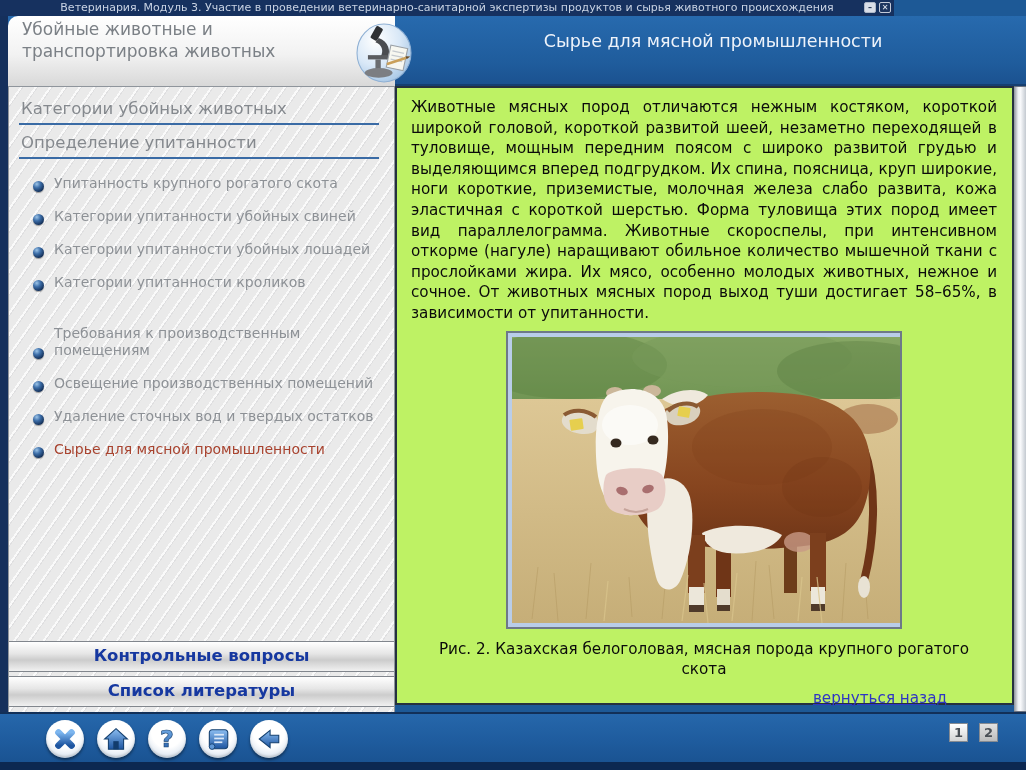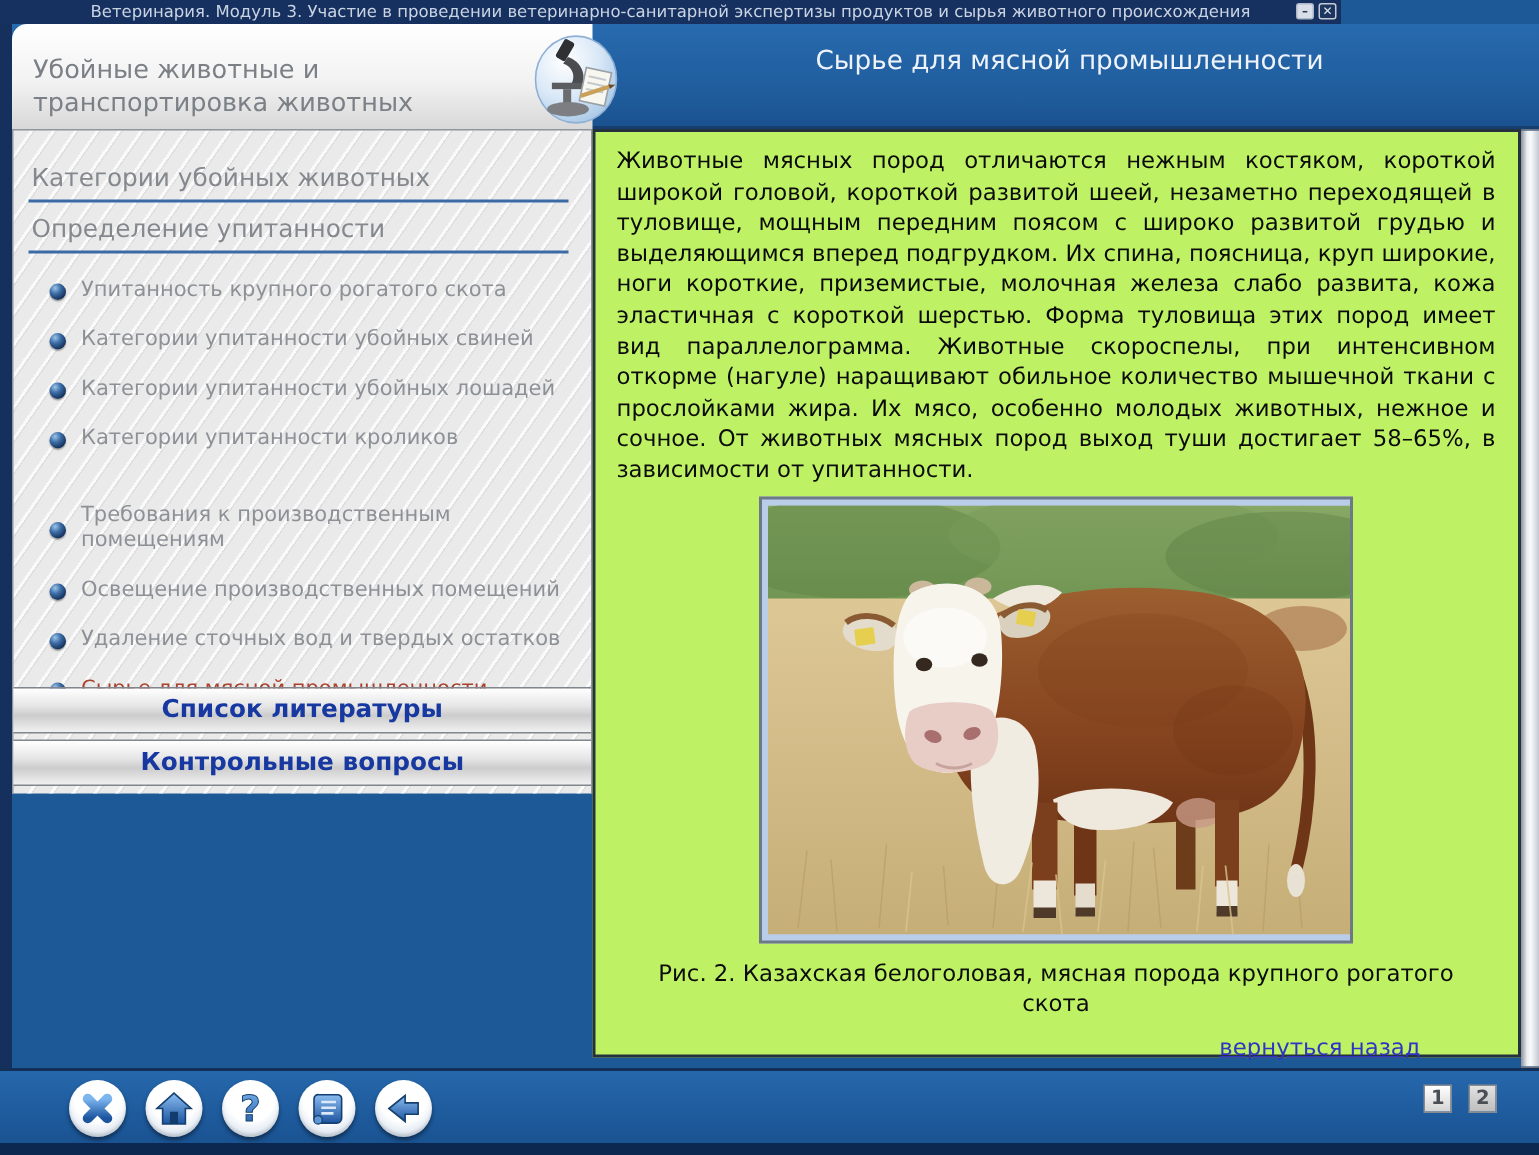--- a/index.html
+++ b/index.html
@@ -22,45 +22,45 @@
   .win-btn.cls{background:#1d355f;color:#e3e9f2;border:1px solid #c3cad8;}
   
   .header-band{position:absolute;left:0;top:16px;width:1026px;height:70px;
     background:linear-gradient(180deg,#276aae 0%,#1f5c9c 70%,#1b5290 100%);
     border-bottom:2px solid #163f70;box-sizing:border-box;}
   .header-left{
     position:absolute;left:8px;top:0;width:387px;height:70px;box-sizing:border-box;
     background:linear-gradient(180deg,#ffffff 0%,#f2f2f2 55%,#d8d8d8 100%);
     border-top-left-radius:10px;
     color:#7b8086;font-size:17px;line-height:22px;
-    padding:20px 64px 0 14px;
+    padding:2px 64px 0 14px;
   }
   .header-right-title{
     position:absolute;left:420px;right:20px;top:15px;text-align:center;
     color:#eef3fa;font-size:17.5px;
   }
   .microscope-wrap{position:absolute;left:356px;top:7px;width:56px;height:60px;}
   
   .left-edge{position:absolute;left:0;top:16px;width:8px;height:696px;background:#15305c;}
   
   .sidebar{
-    position:absolute;left:8px;top:86px;width:387px;height:443px;box-sizing:border-box;
+    position:absolute;left:8px;top:86px;width:387px;height:626px;box-sizing:border-box;
     background-color:#eaeaea;
     background-image:repeating-linear-gradient(125deg,
       rgba(255,255,255,0) 0 9px, rgba(255,255,255,.75) 9px 11px, rgba(210,210,213,.45) 11px 12px);
     border:1px solid #8f959c;border-bottom:none;
-    padding-top:16px;
+    padding-top:6px;
   }
   .side-header{
     font-size:16.5px;color:#85898e;margin:8px 15px 0 10px;
     padding:0 0 5px 2px;border-bottom:2px solid #3a6ba5;cursor:default;
   }
   .side-header:first-child{margin-top:6px;}
   .side-item{
-    display:flex;align-items:center;gap:10px;
+    display:flex;align-items:flex-end;gap:10px;
     margin:16px 10px 0 24px;font-size:14px;line-height:17px;color:#8d9196;cursor:pointer;
   }
   .side-item .bullet{
     flex:none;width:11px;height:11px;border-radius:50%;margin-top:2px;
     background:radial-gradient(circle at 34% 28%, #9cc4e8 0%, #3d6ea8 35%, #132f58 75%, #0a1d3a 100%);
     box-shadow:0 1px 1px rgba(0,0,0,.35);
   }
   .side-item.active{color:#a8432f;}
   .side-buttons{position:absolute;left:0;right:0;bottom:5px;}
   .side-btn{
@@ -200,22 +200,22 @@
   <div class="side-item">
     <span class="bullet"></span>
     <span>Удаление сточных вод и твердых остатков</span>
   </div>
   <div class="side-item active">
     <span class="bullet"></span>
     <span>Сырье для мясной промышленности</span>
   </div>
 
   <div class="side-buttons">
+    <div class="side-btn">Контрольные вопросы</div>
     <div class="side-btn">Список литературы</div>
-    <div class="side-btn">Контрольные вопросы</div>
   </div>
 </div>
 
 <div class="content">
   <p>Животные мясных пород отличаются нежным костяком, короткой широкой головой, короткой развитой шеей, незаметно переходящей в туловище, мощным передним поясом с широко развитой грудью и выделяющимся вперед подгрудком. Их спина, поясница, круп широкие, ноги короткие, приземистые, молочная железа слабо развита, кожа эластичная с короткой шерстью. Форма туловища этих пород имеет вид параллелограмма. Животные скороспелы, при интенсивном откорме (нагуле) наращивают обильное количество мышечной ткани с прослойками жира. Их мясо, особенно молодых животных, нежное и сочное. От животных мясных пород выход туши достигает 58–65%, в зависимости от упитанности.</p>
 
   <div class="figure-frame">
     <svg viewBox="0 0 388 286" width="388" height="286">
       <defs>
         <linearGradient id="trees" x1="0" y1="0" x2="0" y2="1">

